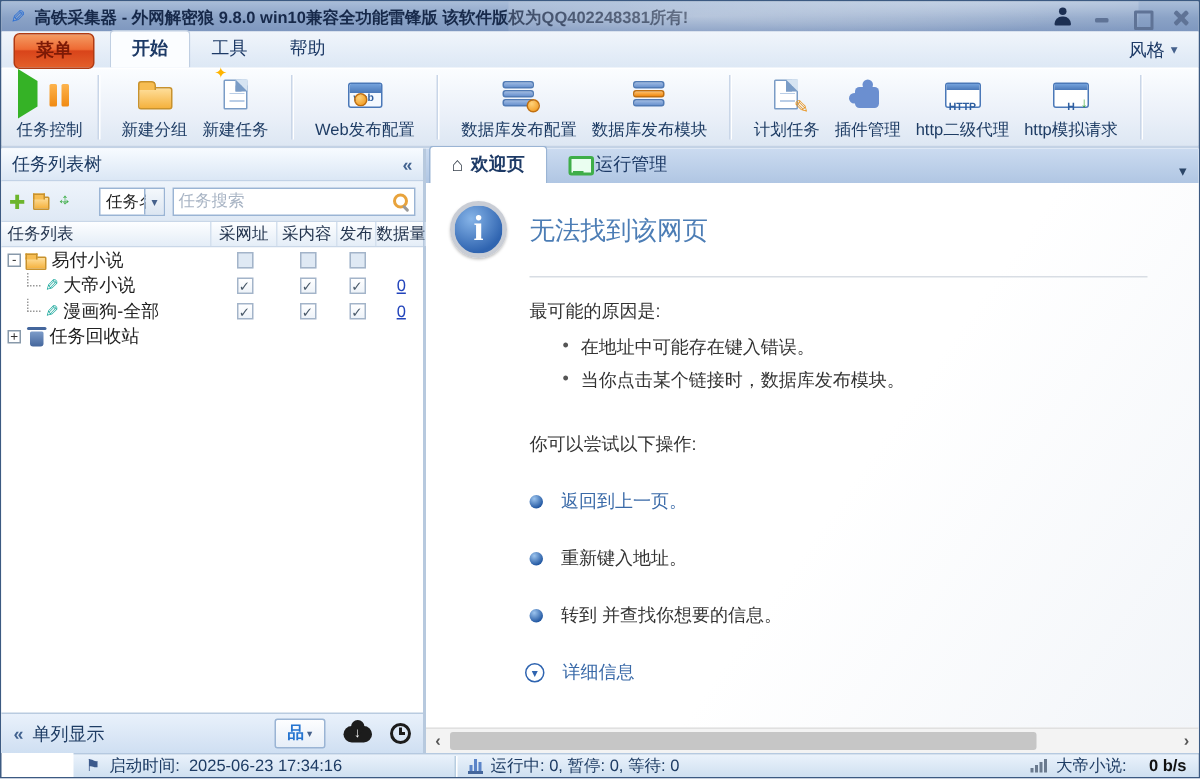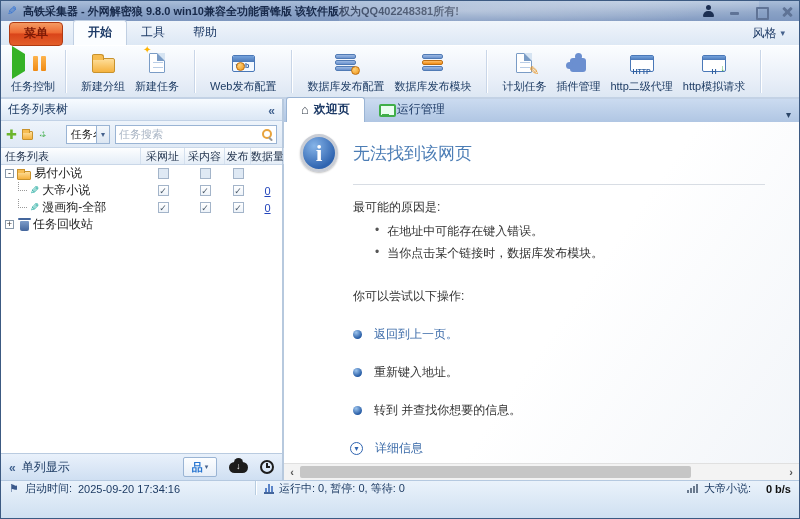--- a/index.html
+++ b/index.html
@@ -156,21 +156,21 @@
   .detail-ic { width:13px; height:13px; border-radius:50%; border:1px solid #2f64b0; display:flex; align-items:center; justify-content:center; flex:0 0 auto; margin-left:-3px; }
   .detail-ic::after { content:"▾"; font-size:8px; color:#2f64b0; line-height:1; }
   .atext.link { color:#3a6aa8; }
   .hscroll { height:17px; background:#f3f3f3; border-top:1px solid #e0e0e0; position:relative; flex:0 0 auto; }
   .harrow { position:absolute; top:0; width:16px; height:16px; text-align:center; font-size:11px; color:#555; line-height:16px; font-weight:bold; }
   .harrow.left { left:0; } .harrow.left::after { content:"‹"; }
   .harrow.right { right:0; } .harrow.right::after { content:"›"; }
   .hthumb { position:absolute; left:16px; top:2px; width:76%; height:12px; background:#c6c6c6; border-radius:2px; }
 
   
-  .statusbar { height:38px; background:linear-gradient(#eaf2fb,#cfe0f1); border-top:1px solid #b5c9e0; display:flex; align-items:flex-start; padding:0 8px; font-size:11px; color:#1e3c64; flex:0 0 auto; }
+  .statusbar { height:16px; background:linear-gradient(#eaf2fb,#cfe0f1); border-top:1px solid #b5c9e0; display:flex; align-items:center; padding:0 8px; font-size:11px; color:#1e3c64; flex:0 0 auto;margin-left:48px; }
   .flag-ic::before { content:"⚑"; color:#3c5a8c; font-size:11px; }
   .sb-sep { width:1px; height:14px; background:#b8cde0; box-shadow:1px 0 0 #fff; margin:0 8px; }
   .stat-left { display:flex; align-items:center; gap:6px; width:238px; }
   .stat-mid { display:flex; align-items:center; gap:5px; }
   .chart-ic { display:flex; align-items:flex-end; gap:1px; height:10px; border-bottom:2px solid #44669c; padding:0 1px; }
   .chart-ic i { width:2px; background:#5b84c8; } .chart-ic .c1{height:4px;} .chart-ic .c2{height:8px;} .chart-ic .c3{height:6px;}
   .stat-right { margin-left:auto; display:flex; align-items:center; gap:6px; }
   .signal-ic { display:flex; align-items:flex-end; gap:1px; height:9px; }
   .signal-ic i { width:2px; background:#6a7a8e; } .signal-ic .s1{height:3px;} .signal-ic .s2{height:5px;} .signal-ic .s3{height:7px;} .signal-ic .s4{height:9px;}
   .speed-val { font-weight:bold; color:#111; min-width:34px; text-align:right; }
@@ -456,21 +456,21 @@
         <span class="hthumb"></span>
         <span class="harrow right"></span>
       </div>
     </div>
   </div>
 
   <div class="statusbar">
     <span class="stat-left">
       <span class="flag-ic"></span>
       <span>启动时间:</span>
-      <span>2025-09-20 17:34:16</span>
+      <span>2025-06-23 17:34:16</span>
     </span>
     <span class="sb-sep"></span>
     <span class="stat-mid">
       <span class="chart-ic">
           <i class="c1"></i>
           <i class="c2"></i>
           <i class="c3"></i>
         </span>
       <span>运行中: 0,  暂停: 0,  等待: 0</span>
     </span>

